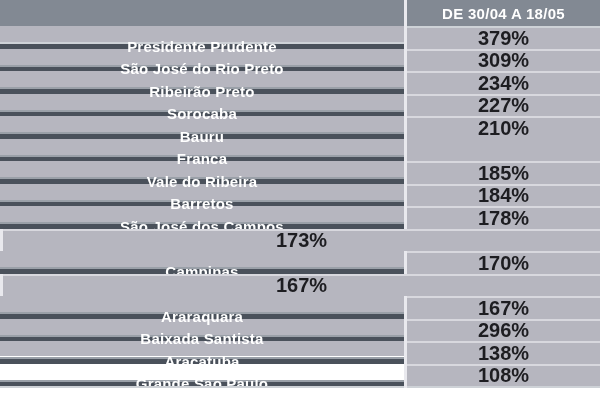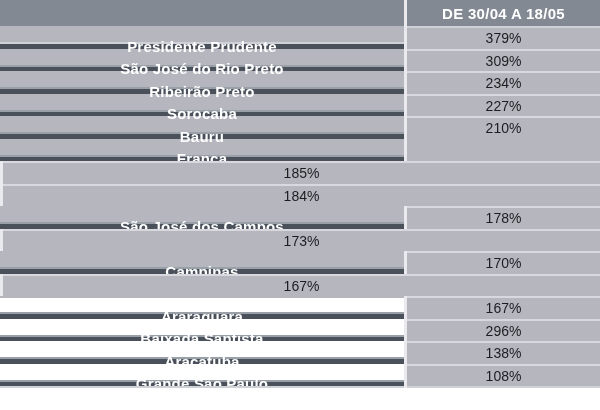--- a/index.html
+++ b/index.html
@@ -14,21 +14,21 @@
     --label-text: #ffffff;
     --value-text: #1d1d21;
   }
   * { margin: 0; padding: 0; box-sizing: border-box; }
   html, body { background: #ffffff; }
   body {
     font-family: "Liberation Sans", sans-serif;
     width: 600px; height: 410px; overflow: hidden;
   }
   .table {
-    width: 600px; height: 298px;
+    width: 600px; height: 356px;
     display: flex; flex-direction: column;
     background: var(--value-bg);
   }
   .row { display: flex; flex-direction: row; width: 100%; }
   .cell { display: flex; align-items: center; justify-content: center; }
   .cell.left  { width: 404px; }
   .col-divider { width: 3px; background: var(--divider); }
   .cell.right { flex: 1; }
 
   .header-row { height: 26px; flex: 0 0 26px; }
@@ -43,22 +43,23 @@
   .data-row .cell.left {
     background: var(--row-label-bg);
     color: var(--label-text);
     font-weight: bold; font-size: 15px; letter-spacing: 0.2px;
     border-top: 2px solid var(--sep-dark);
     margin-top: 16px;
   }
   .data-row .cell.right {
     background: var(--value-bg);
     color: var(--value-text);
-    font-size: 14px;
+    font-size: 20px;
     border-top: 2px solid var(--sep-light);
+    font-weight: bold;
   }
   .data-row:first-of-type .cell.left  { border-top-color: var(--sep-band); }
   .data-row:first-of-type .cell.right { border-top-color: var(--sep-band); }
 
   .footer-row { flex: 1 1 auto; }
   .footer-row .cell.left,
   .footer-row .cell.right {
     background: var(--footer-bg);
     border-top: 2px solid var(--sep-band);
   }
@@ -104,25 +105,27 @@
     <div class="col-divider"></div>
     <div class="cell right">210%</div>
   </div>
 
   <div class="row data-row">
     <div class="cell left">Franca</div>
     <div class="col-divider"></div>
   </div>
 
   <div class="row data-row">
+    <div class="cell left">Vale do Ribeira</div>
     <div class="col-divider"></div>
     <div class="cell right">185%</div>
   </div>
 
   <div class="row data-row">
+    <div class="cell left">Barretos</div>
     <div class="col-divider"></div>
     <div class="cell right">184%</div>
   </div>
 
   <div class="row data-row">
     <div class="cell left">São José dos Campos</div>
     <div class="col-divider"></div>
     <div class="cell right">178%</div>
   </div>
 

